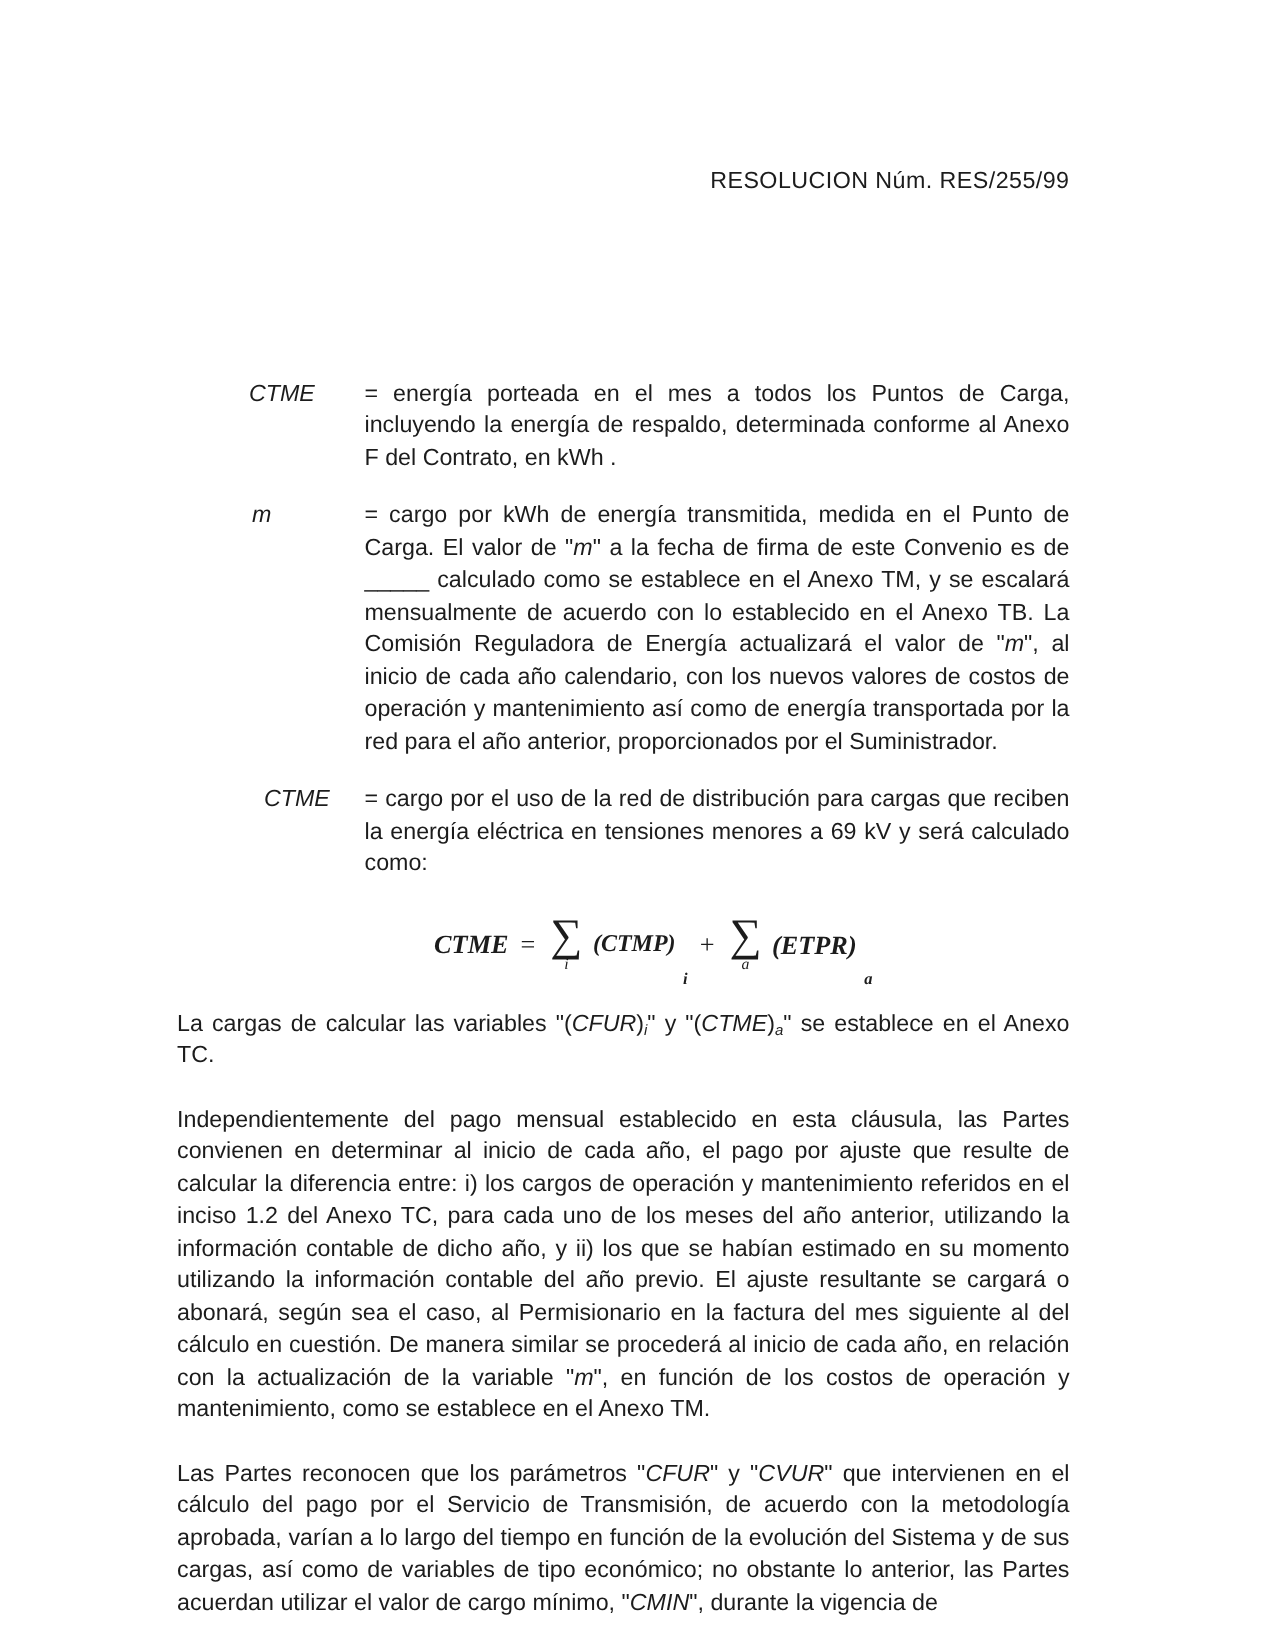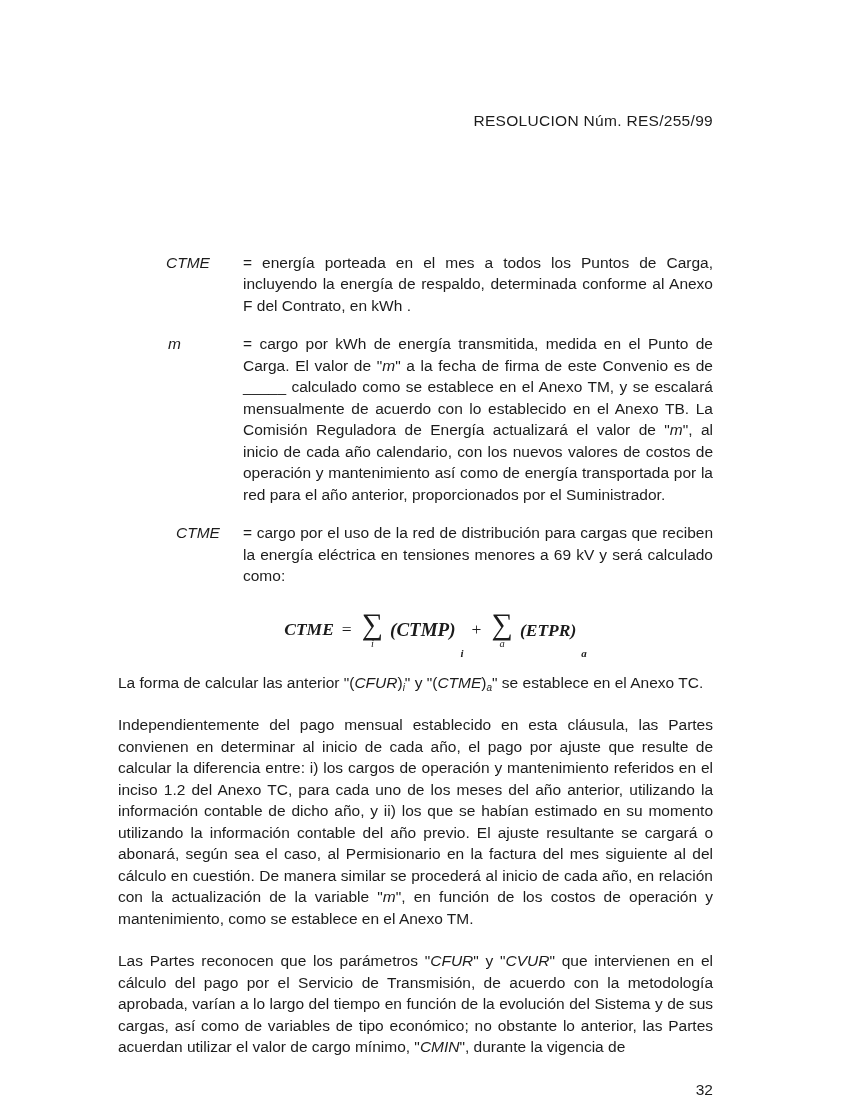--- a/index.html
+++ b/index.html
@@ -130,35 +130,35 @@
     </div>
 
     <div class="formula">
       <span class="f-var">CTME</span>
       <span class="f-eq">=</span>
       <span class="sum">
         <span class="sum-sym">∑</span>
         <span class="sum-sub">i</span>
       </span>
       <span class="sum">
-        <span class="f-var" style="font-size:19px;line-height:30px;text-align:center;">(CTMP)</span>
+        <span class="f-var" style="font-size:16px;line-height:30px;text-align:center;">(CTMP)</span>
       </span>
       <span class="f-sub">i</span>
       <span class="f-plus">+</span>
       <span class="sum">
         <span class="sum-sym">∑</span>
         <span class="sum-sub">a</span>
       </span>
       <span class="sum">
         <span class="f-var" style="font-size:17.5px;line-height:30px;">(ETPR)</span>
       </span>
       <span class="f-sub">a</span>
     </div>
 
-    <p class="para"><span>La forma de calcular las anterior "(</span><span class="it">CFUR</span><span>)</span><sub class="it">i</sub><span>" y "(</span><span class="it">CTME</span><span>)</span><sub class="it">a</sub><span>" se establece en el Anexo TC.</span></p>
+    <p class="para"><span>La cargas de calcular las variables "(</span><span class="it">CFUR</span><span>)</span><sub class="it">i</sub><span>" y "(</span><span class="it">CTME</span><span>)</span><sub class="it">a</sub><span>" se establece en el Anexo TC.</span></p>
 
     <p class="para"><span>Independientemente del pago mensual establecido en esta cláusula, las Partes convienen en determinar al inicio de cada año, el pago por ajuste que resulte de calcular la diferencia entre: i) los cargos de operación y mantenimiento referidos en el inciso 1.2 del Anexo TC, para cada uno de los meses del año anterior, utilizando la información contable de dicho año, y ii) los que se habían estimado en su momento utilizando la información contable del año previo. El ajuste resultante se cargará o abonará, según sea el caso, al Permisionario en la factura del mes siguiente al del cálculo en cuestión. De manera similar se procederá al inicio de cada año, en relación con la actualización de la variable "</span><span class="it">m</span><span>", en función de los costos de operación y mantenimiento, como se establece en el Anexo TM.</span></p>
 
     <p class="para"><span>Las Partes reconocen que los parámetros "</span><span class="it">CFUR</span><span>" y "</span><span class="it">CVUR</span><span>" que intervienen en el cálculo del pago por el Servicio de Transmisión, de acuerdo con la metodología aprobada, varían a lo largo del tiempo en función de la evolución del Sistema y de sus cargas, así como de variables de tipo económico; no obstante lo anterior, las Partes acuerdan utilizar el valor de cargo mínimo, "</span><span class="it">CMIN</span><span>", durante la vigencia de</span></p>
 
     <div class="page-number">32</div>
 
   </div>
 </div>
 

